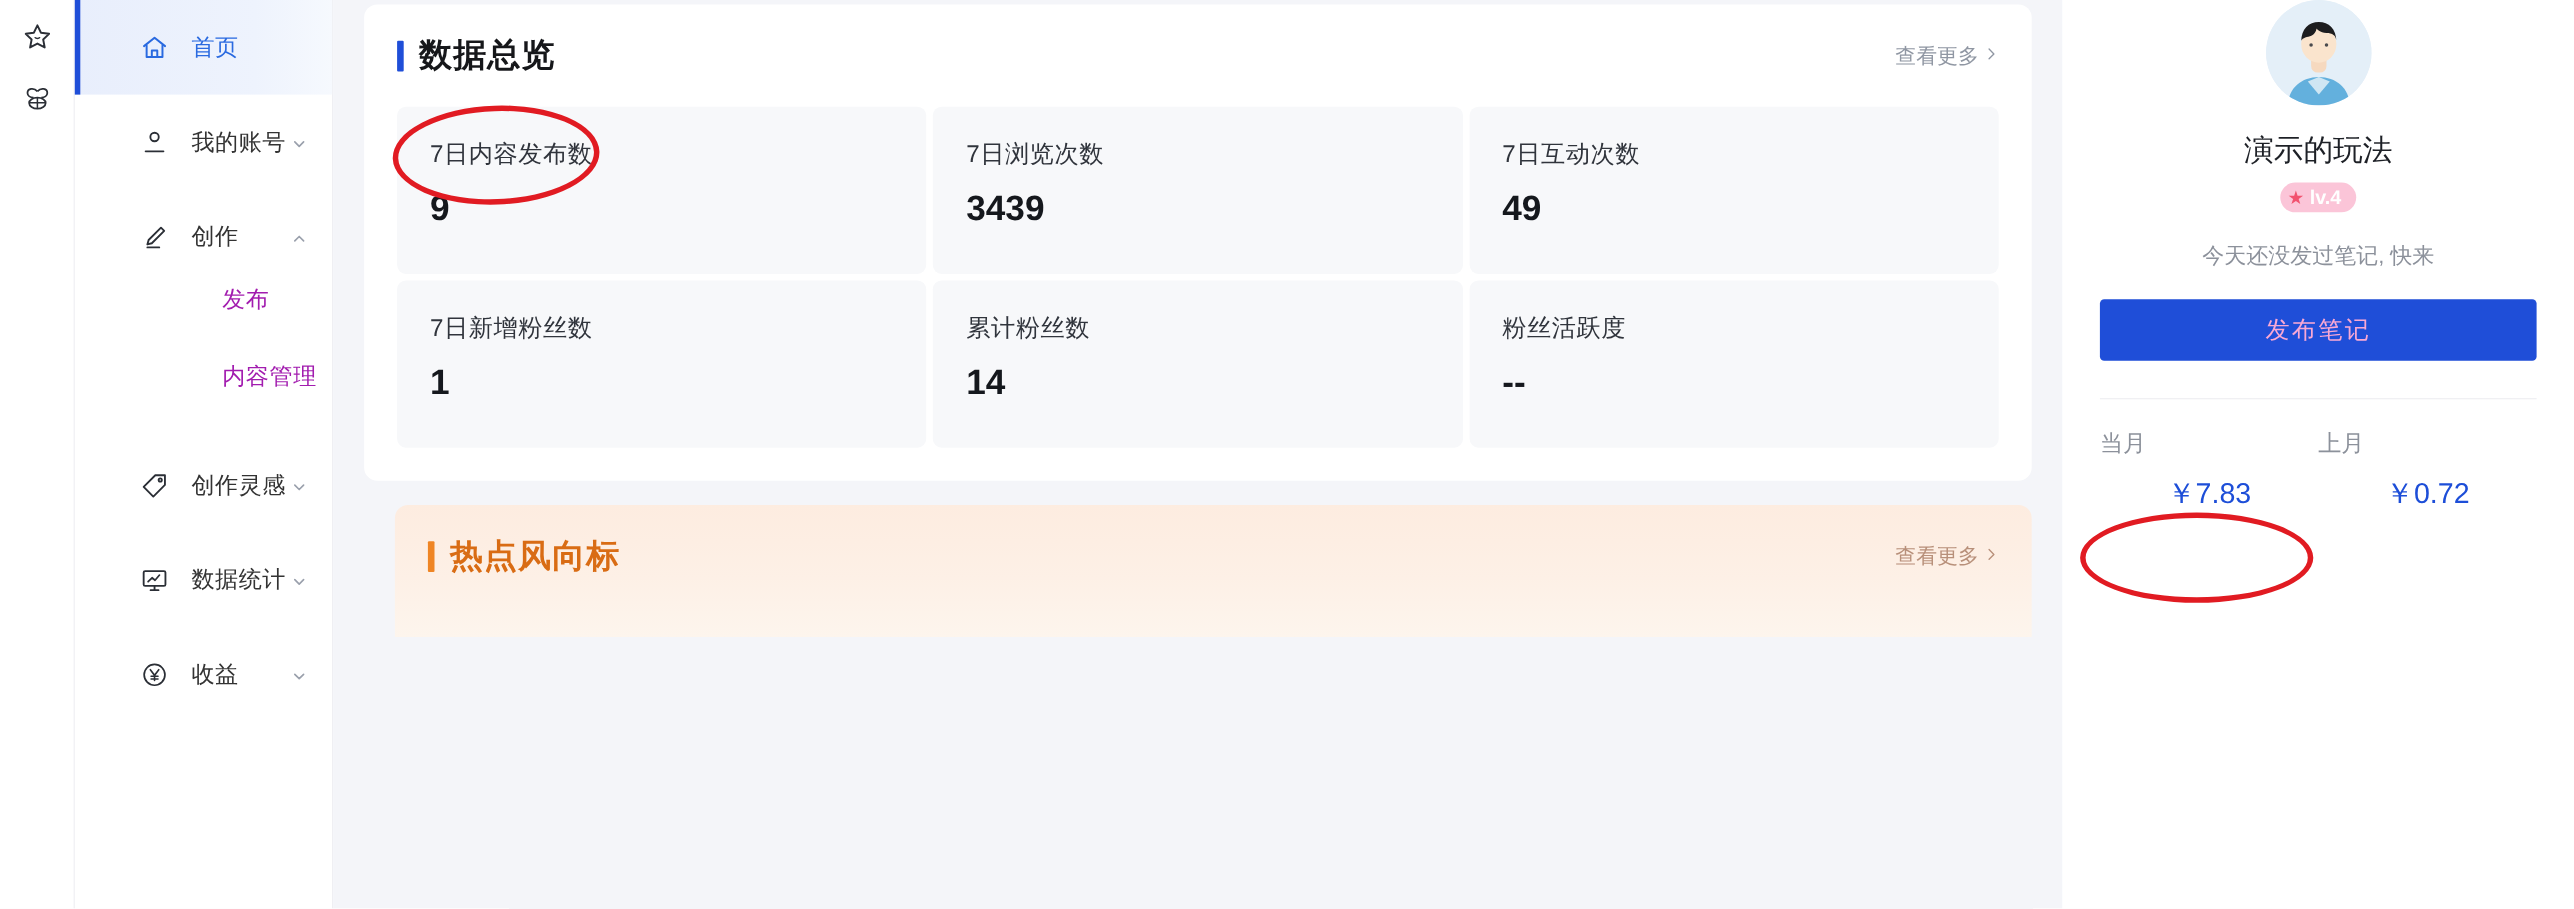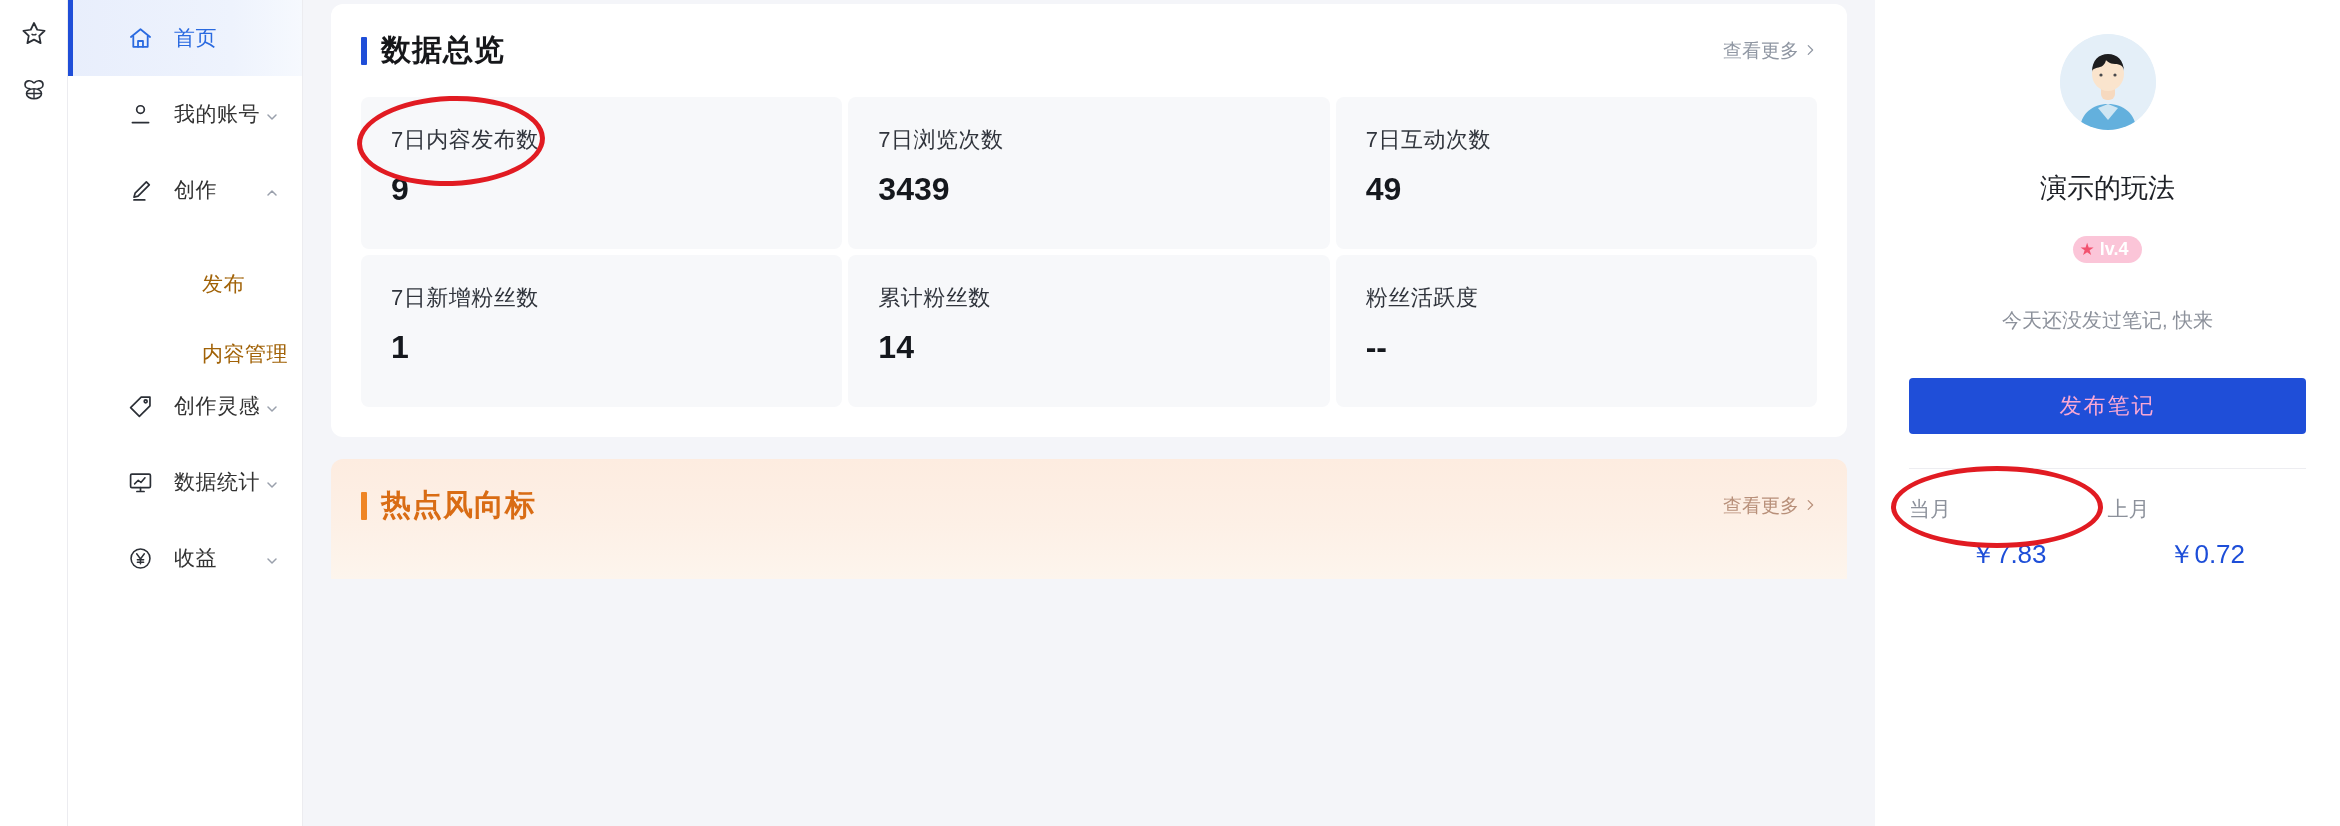--- a/index.html
+++ b/index.html
@@ -33,21 +33,21 @@
   .sidebar {
     width: 235px; flex: 0 0 235px;
     height: 100%;
     background: #ffffff;
     border-right: 1px solid #ececf0;
     padding-top: 0px;
     position: relative;
   }
   .nav-item {
     position: relative;
-    height: 76px;
+    height: 86px;
     display: flex; align-items: center;
     padding-left: 58px; padding-right: 18px;
     cursor: pointer;
     font-size: 21px; color: #333;
     letter-spacing: 0.5px;
   }
   .nav-item .nav-ico {
     position: absolute; left: 58px; top: 50%; transform: translateY(-50%);
     width: 28px; height: 28px; display: flex; align-items: center; justify-content: center;
   }
@@ -58,22 +58,22 @@
   }
   .nav-item.active {
     background: linear-gradient(90deg, #e8eefc 0%, #eef3fd 70%, #f6f9fe 100%);
   }
   .nav-item.active::before {
     content: ""; position: absolute; left: 0; top: 0; bottom: 0;
     width: 5px; background: #1f4ed8;
   }
   .nav-item.active .nav-label { color: #2a6ae0; }
   .nav-sub {
-    height: 70px; display: flex; align-items: flex-end;
-    padding-left: 134px; font-size: 21px; color: #a16207;
+    height: 70px; display: flex; align-items: flex-start;
+    padding-left: 134px; font-size: 21px; color: #a21caf;
     cursor: pointer; letter-spacing: 0.5px;
   }
 
   
   .main {
     flex: 1 1 auto; height: 100%;
     background: #f4f5f9;
     padding: 0 28px 0 28px;
     overflow: hidden;
     position: relative;
@@ -115,33 +115,34 @@
   .stat-label { font-size: 22px; color: #30343c; margin-bottom: 16px; letter-spacing: .5px; }
   .stat-value { font-size: 32px; font-weight: bold; color: #15181d; }
 
   
   .hot-panel {
     margin-top: 22px;
     border-radius: 12px 12px 0 0;
     background: linear-gradient(180deg, #fdece0 0%, #fdf0e6 55%, #fdf5ed 100%);
     padding: 26px 30px 0 30px;
     height: 120px;
+    margin-left: 28px;
   }
   .hot-panel .panel-title { color: #d96c14; }
   .hot-panel .title-bar { background: #ef8524; }
   .hot-panel .more-link { color: #b8907a; }
 
   
   .right {
     flex: 0 0 465px; width: 465px; height: 100%;
     background: #ffffff;
     padding: 0 34px;
     position: relative;
   }
-  .profile { padding-top: 34px; display: flex; flex-direction: column; align-items: center; gap: 18px; }
+  .profile { display: flex; flex-direction: column; align-items: center; }
   .avatar {
     width: 96px; height: 96px; border-radius: 50%;
     background: #e7f0f8; overflow: hidden; position: relative;
     display:flex; align-items:flex-end; justify-content:center;
   }
   .uname { margin-top: 22px; font-size: 27px; color: #1d2026; font-weight: 500; white-space: nowrap; }
   .lvl {
     margin-top: 12px;
     display: inline-flex; align-items: center; gap: 5px;
     background: #fbc5d8; color: #ffffff;

